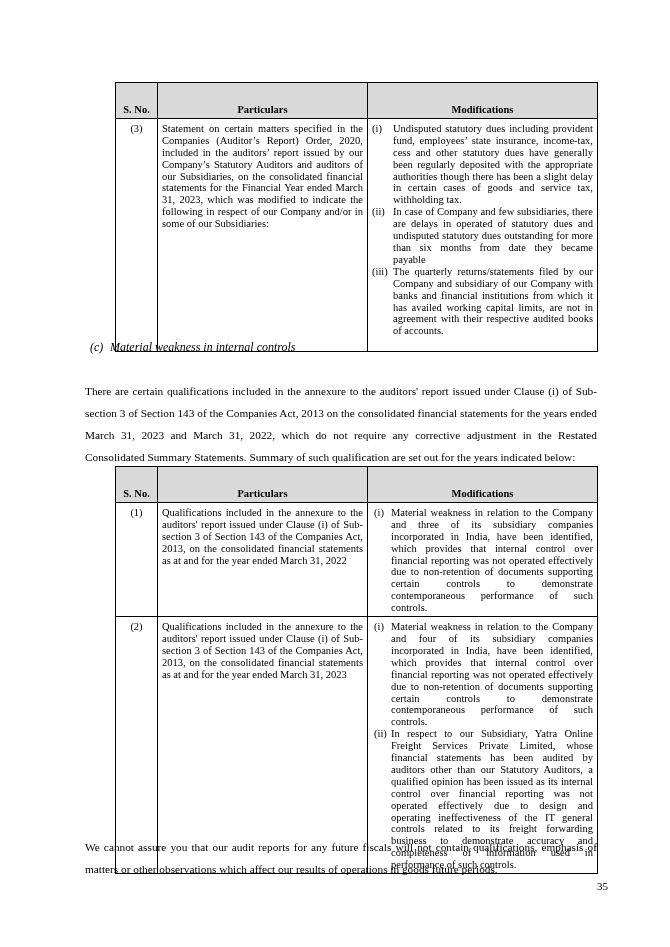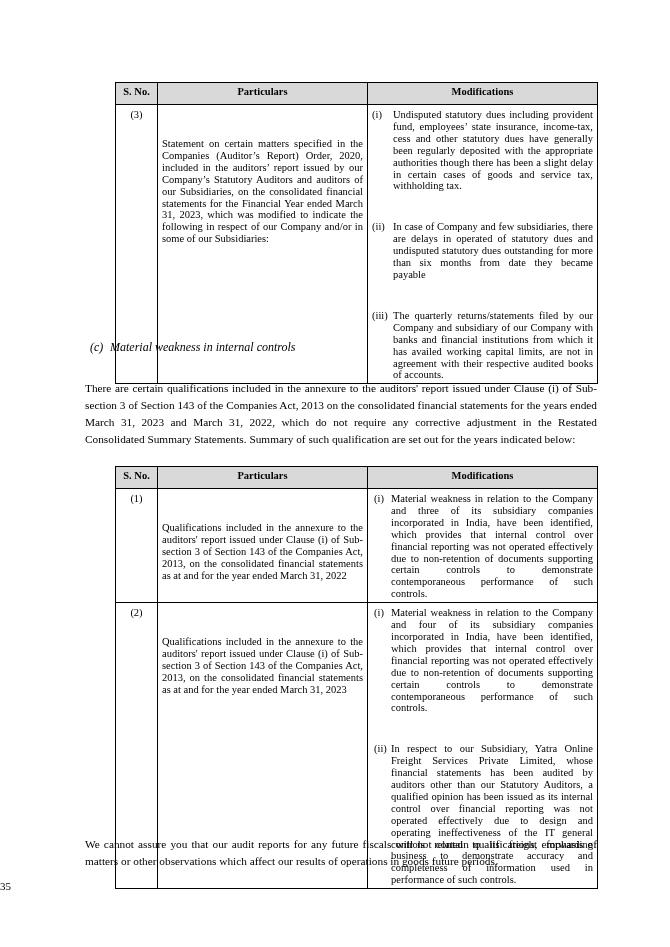--- a/index.html
+++ b/index.html
@@ -21,33 +21,33 @@
   .doc-table th, .doc-table td {
     border: 1px solid #000;
     vertical-align: top;
     padding: 2px 4px;
   }
   .doc-table th {
     background: #d9d9d9;
     font-weight: bold;
     text-align: center;
     height: 22px;
-    padding-top: 3px;
+    padding-top: 21px;
   }
   .col-sno   { width: 42px;  }
   .col-part  { width: 210px; }
   .col-mods  { width: 230px; }
   td.sno { text-align: center; padding-top: 4px; }
-  td.part .just { text-align: justify; padding-top: 2px; margin-top: 29px; }
+  td.part .just { text-align: justify; padding-top: 2px; }
   td.mods { padding-left: 3px; }
   .mod-item {
     position: relative;
     padding-left: 22px;
     text-align: justify;
-    margin-top: 29px;
+    margin-top: 0;
   }
   .mod-item:first-child { margin-top: 2px; }
   .mod-item .marker { position: absolute; left: 1px; top: 0; }
   .t2 .mod-item { padding-left: 20px; }
   .t2 .mod-item .marker { left: 3px; }
 
   .row-t1 td { height: 233px; }
   .row-t2a td { height: 97px; }
   .row-t2b td { height: 233px; }
 
@@ -55,29 +55,29 @@
     position: absolute;
     left: 90px; top: 340px;
     font-style: italic;
     font-size: 12px;
   }
   .section-heading .h-marker { display: inline-block; width: 20px; }
   .body-para {
     position: absolute;
     left: 85px; width: 512px;
     font-size: 11.3px;
-    line-height: 17px;
+    line-height: 22px;
     text-align: justify;
   }
   .para-1 { top: 380px; }
   .para-close { top: 836px; }
   .page-number {
     position: absolute;
     top: 880px; left: 0; width: 608px;
-    text-align: left;
+    text-align: right;
     font-size: 11px;
   }
 </style>
 </head>
 <body>
 
 <table class="doc-table t1" style="left:115px; top:82px;">
   <colgroup>
       <col class="col-sno">
       <col class="col-part">

